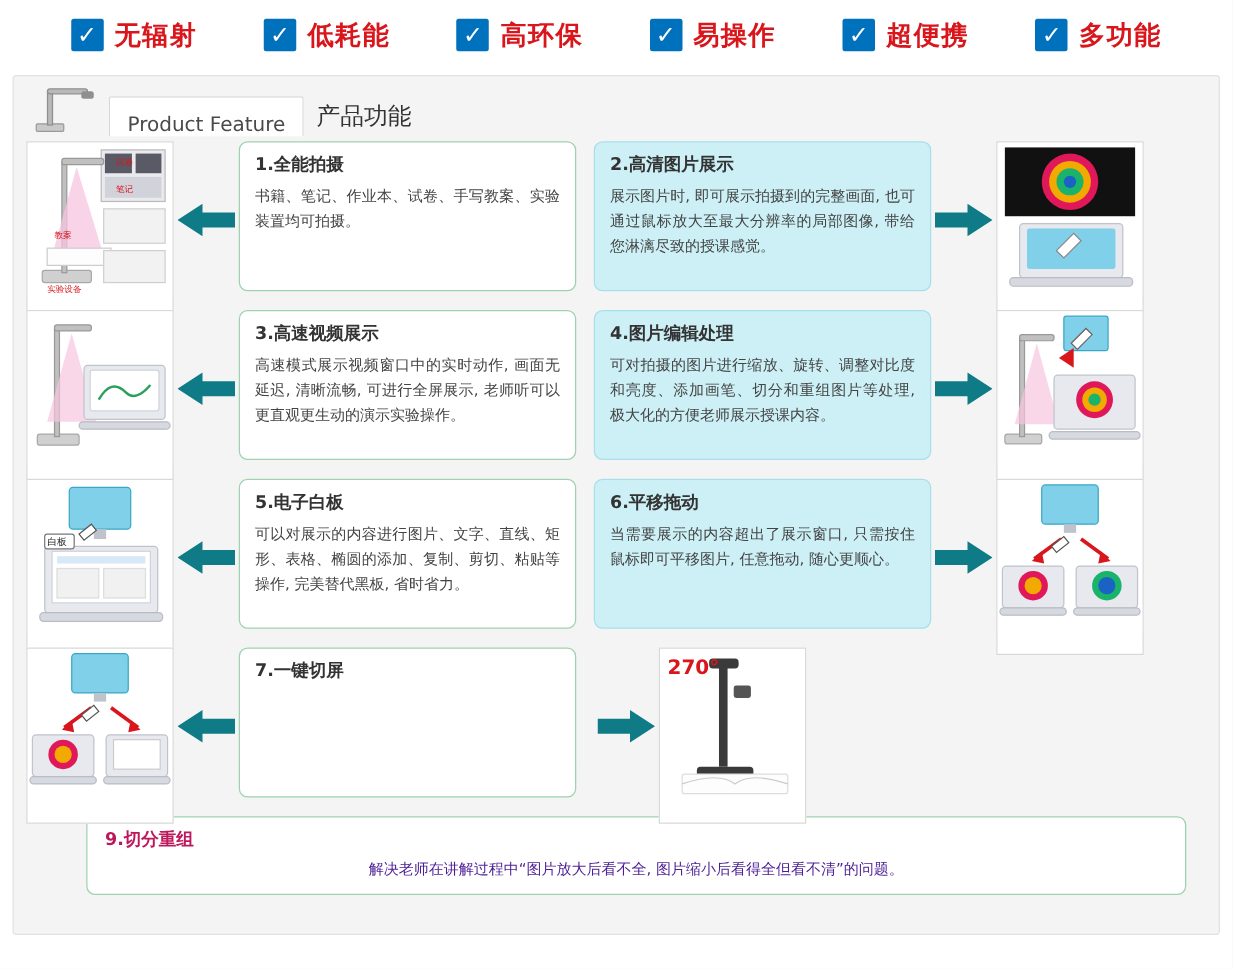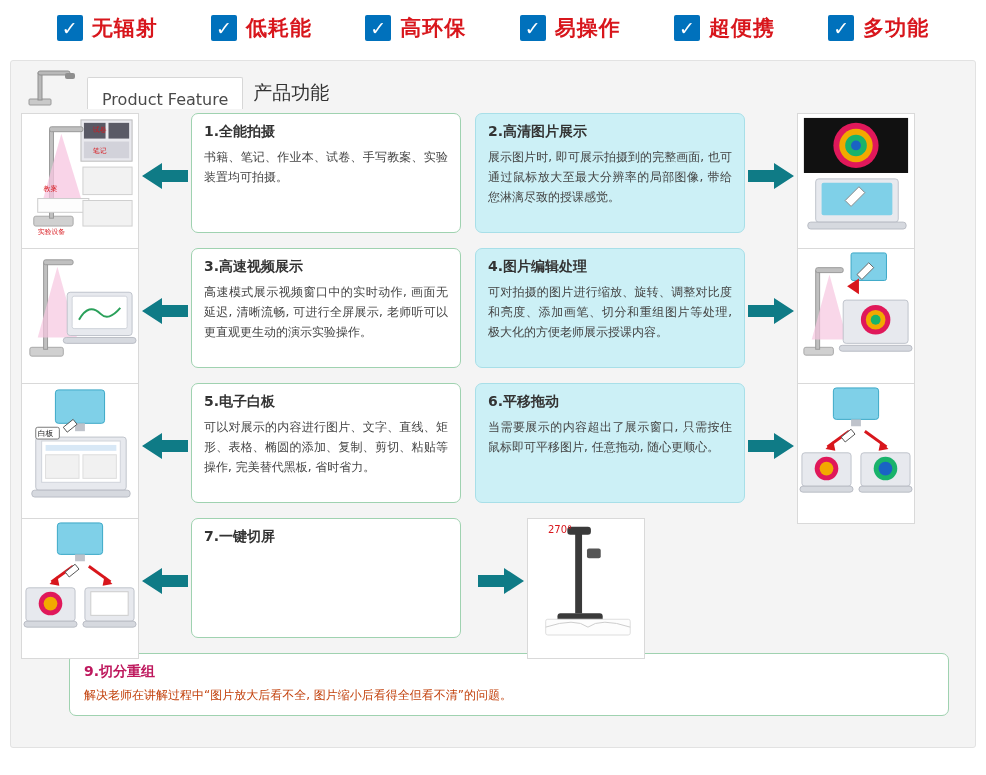--- a/index.html
+++ b/index.html
@@ -127,21 +127,21 @@
     width:880px;
     min-height:58px;
     background:#ffffff;
     border:1px solid #9fd2b0;
     border-radius:7px;
     margin-left:38px;
     padding:9px 14px 10px 14px;
     box-sizing:border-box;
   }
   .wide-card h3{margin:0 0 4px 0;font-size:14px;font-weight:bold;color:#be185d;}
-  .wide-card p{margin:0;font-size:12px;color:#c2410c;line-height:20px;}
+  .wide-card p{margin:0;font-size:12px;color:#4c1d95;line-height:20px;text-align:center;}
 
   
   .ill{position:absolute;inset:0;}
 </style>
 </head>
 <body>
 
 <div class="badges">
   <div class="badge">
     <span class="tick">✓</span>
@@ -391,21 +391,21 @@
       <div class="thumb">
         <svg class="ill" viewBox="0 0 118 125">
           <rect width="118" height="125" fill="#fff"></rect>
           <rect x="48" y="10" width="7" height="86" fill="#3a3a3a"></rect>
           <rect x="40" y="8" width="24" height="8" rx="3" fill="#3a3a3a"></rect>
           <rect x="30" y="96" width="46" height="9" rx="3" fill="#3a3a3a"></rect>
           <rect x="60" y="30" width="14" height="10" rx="2" fill="#555"></rect>
           <rect x="18" y="102" width="86" height="16" rx="2" fill="#fdfdfd" stroke="#ddd"></rect>
           <path d="M18 110 q30 -10 43 0 q13 -10 43 0" fill="none" stroke="#ccc"></path>
         </svg>
-        <div style="position:absolute;left:20px;top:5px;font-size:10px;color:#d8161c;font-weight:normal;">270°</div>
+        <div style="position:absolute;left:6px;top:5px;font-size:16px;color:#d8161c;font-weight:bold;">270°</div>
       </div>
     </div>
 
     <div class="bottom-row">
       <div class="wide-card">
         <h3>9.切分重组</h3>
         <p>解决老师在讲解过程中“图片放大后看不全, 图片缩小后看得全但看不清”的问题。</p>
       </div>
     </div>
 

